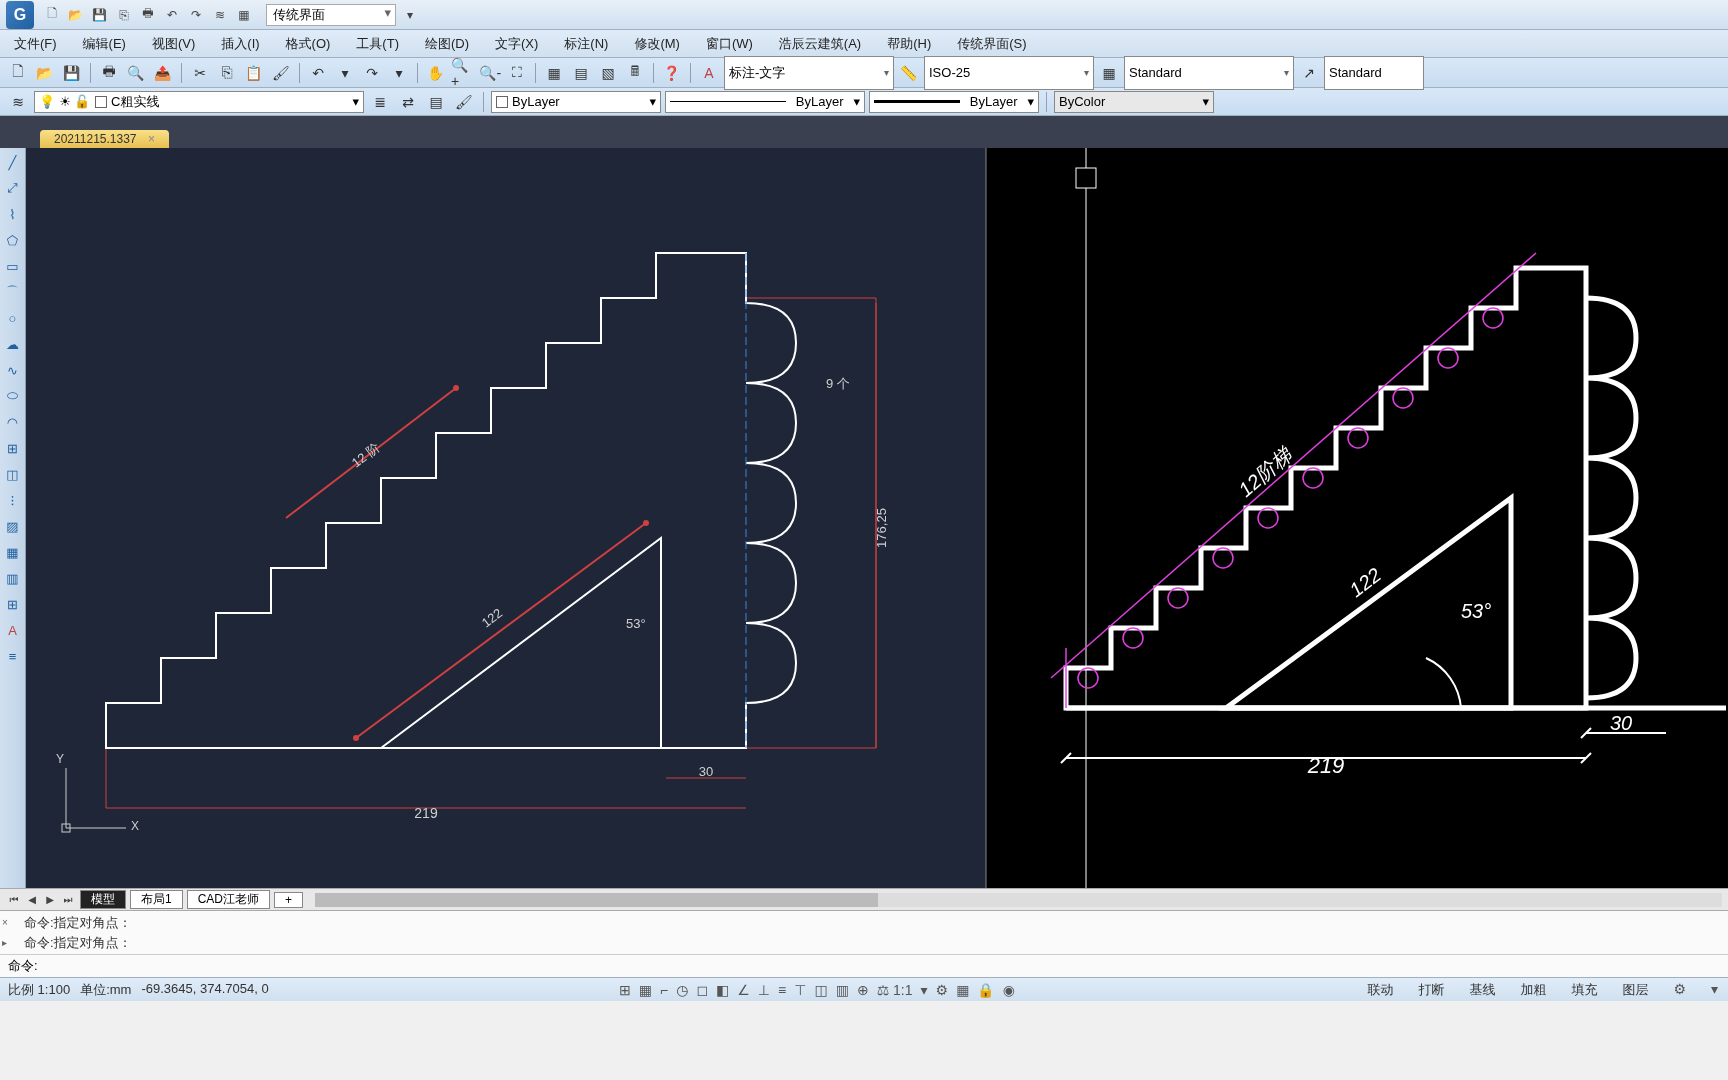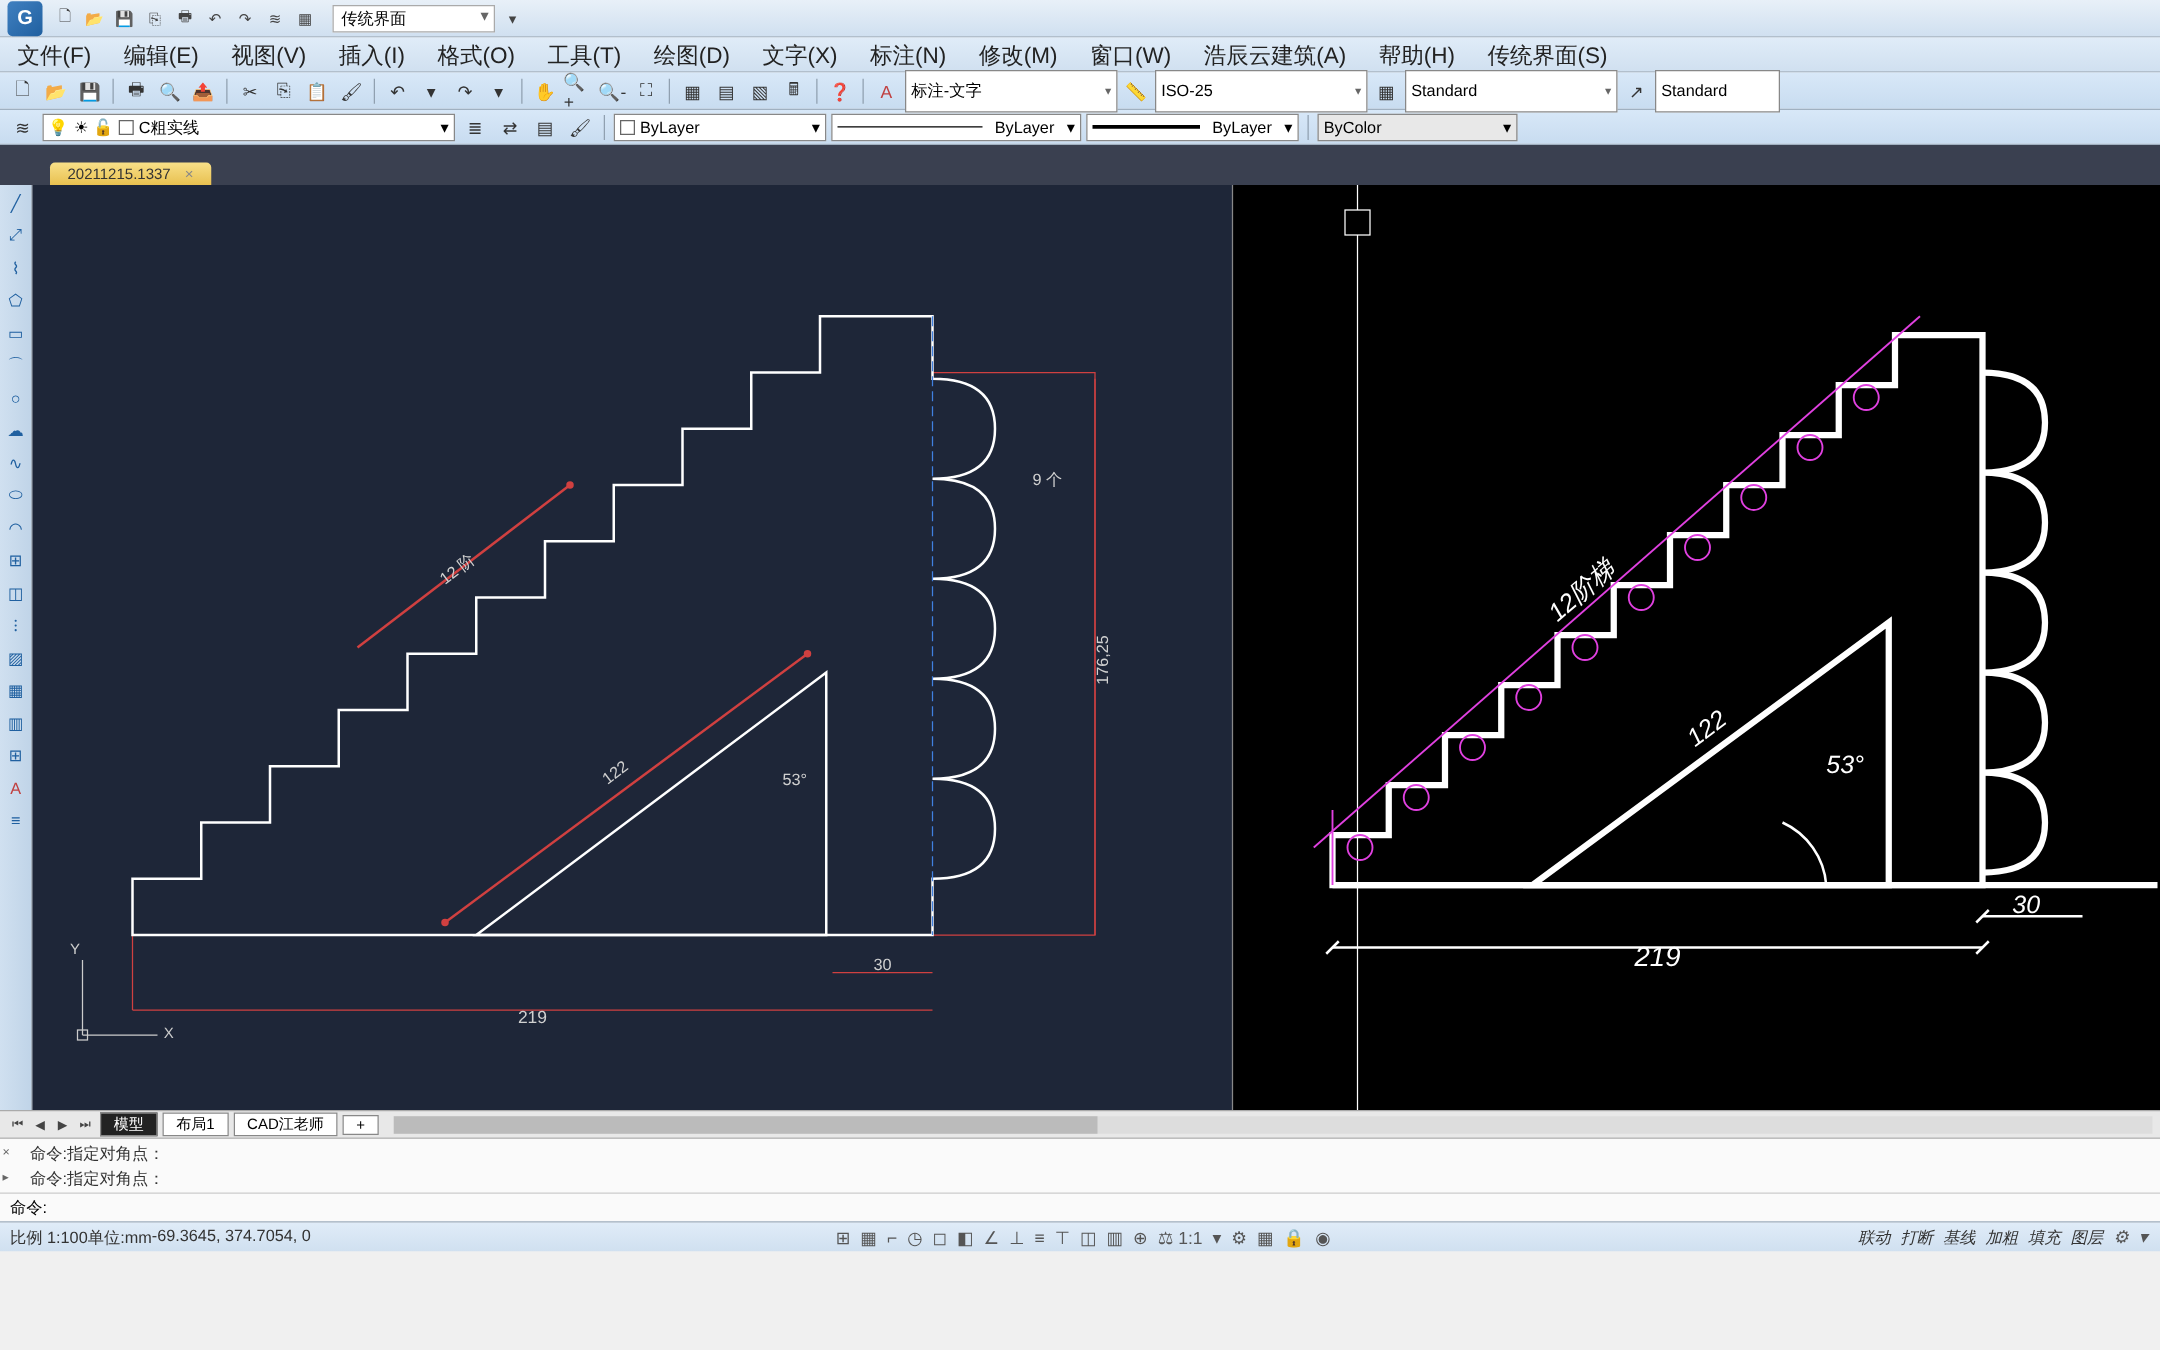--- a/index.html
+++ b/index.html
@@ -5,21 +5,21 @@
 * { margin: 0; padding: 0; box-sizing: border-box; font-family: "Microsoft YaHei", sans-serif; }
 body { width: 1728px; height: 1080px; background: #f0f0f0; overflow: hidden; font-size: 12px; }
 .titlebar { height: 30px; background: linear-gradient(#e8f0f8,#d0e0f0); display: flex; align-items: center; padding: 0 6px; border-bottom: 1px solid #a0b0c0; }
 .logo { width: 28px; height: 28px; background: linear-gradient(135deg,#4080c0,#2060a0); border-radius: 4px; display: flex; align-items: center; justify-content: center; color: #fff; font-weight: bold; font-size: 16px; margin-right: 8px; }
 .qat { display: flex; gap: 4px; align-items: center; }
 .qat-btn { width: 20px; height: 20px; display: flex; align-items: center; justify-content: center; cursor: pointer; color: #444; }
 .workspace-dd { margin-left: 8px; background: #fff; border: 1px solid #aaa; padding: 1px 20px 1px 6px; font-size: 13px; position: relative; min-width: 130px; }
 .workspace-dd::after { content: "▾"; position: absolute; right: 4px; top: 0; color: #666; }
 .title-text { flex: 1; text-align: center; font-size: 14px; color: #222; }
 .menubar { height: 28px; background: linear-gradient(#e0ecf8,#d0e0f0); display: flex; align-items: center; padding: 0 10px; gap: 18px; border-bottom: 1px solid #a0b0c0; }
-.menu-item { font-size: 18px; color: #222; cursor: pointer; padding: 2px 4px; }
+.menu-item { font-size: 13px; color: #222; cursor: pointer; padding: 2px 4px; }
 .toolbar { height: 30px; background: linear-gradient(#d8e8f8,#c8dcf0); display: flex; align-items: center; padding: 0 6px; gap: 3px; border-bottom: 1px solid #a0b0c0; }
 .tb-btn { width: 24px; height: 24px; display: flex; align-items: center; justify-content: center; cursor: pointer; font-size: 14px; color: #333; border-radius: 2px; }
 .tb-sep { width: 1px; height: 20px; background: #90a0b0; margin: 0 3px; }
 .tb-dd { background: #fff; border: 1px solid #888; height: 22px; display: flex; align-items: center; padding: 16px 4px; font-size: 13px; position: relative; min-width: 80px; }
 .tb-dd .arrow { margin-left: auto; color: #666; font-size: 10px; padding-left: 6px; }
 .layerbar { height: 28px; background: linear-gradient(#d8e8f8,#c8dcf0); display: flex; align-items: center; padding: 0 6px; gap: 4px; border-bottom: 1px solid #a0b0c0; }
 .layer-dd { background: #fff; border: 1px solid #888; height: 22px; display: flex; align-items: center; padding: 0 4px; font-size: 13px; gap: 4px; }
 .swatch { width: 12px; height: 12px; border: 1px solid #666; }
 .doc-tabs { height: 32px; background: #3a4050; display: flex; align-items: flex-end; padding-left: 40px; }
 .doc-tab { background: linear-gradient(#f8e088,#e8c050); padding: 2px 14px; font-size: 12px; color: #333; border-radius: 4px 4px 0 0; margin-right: 4px; position: relative; }
@@ -36,23 +36,23 @@
 .hscroll { flex: 1; height: 14px; background: #ddd; margin-left: 10px; position: relative; }
 .hscroll .thumb { position: absolute; left: 0; width: 40%; height: 100%; background: #bbb; }
 .cmd-area { border-top: 1px solid #aaa; background: #fafafa; }
 .cmd-hist { height: 44px; padding: 2px 8px; font-size: 13px; color: #333; line-height: 20px; border-bottom: 1px solid #ccc; position: relative; }
 .cmd-hist .xbtn { position: absolute; left: 2px; top: 2px; width: 14px; height: 14px; font-size: 10px; color: #666; cursor: pointer; }
 .cmd-hist .pin { position: absolute; left: 2px; top: 22px; width: 14px; height: 14px; font-size: 10px; color: #666; cursor: pointer; }
 .cmd-hist div { margin-left: 16px; }
 .cmd-input-row { height: 22px; display: flex; align-items: center; padding: 0 8px; font-size: 13px; }
 .cmd-input { flex: 1; border: none; background: transparent; outline: none; font-size: 13px; margin-left: 4px; }
 .statusbar { height: 24px; background: linear-gradient(#e0ecf8,#d0e0f0); display: flex; align-items: center; padding: 0 8px; font-size: 13px; color: #333; gap: 10px; border-top: 1px solid #a0b0c0; }
-.status-left { display: flex; }
+.status-left { display: flex; gap: 10px; }
 .status-mid { flex: 1; display: flex; justify-content: center; gap: 4px; }
-.status-right { display: flex; gap: 4px; font-style: italic; }
+.status-right { display: flex; gap: 21px; }
 .sb-btn { padding: 0 2px; cursor: pointer; font-size: 14px; color: #555; }
 .sb-text-btn { cursor: pointer; padding: 0 2px; }
 </style>
 </head>
 <body>
 
 <div class="titlebar">
   <div class="logo">G</div>
   <div class="qat">
     <span class="qat-btn">🗋</span>

